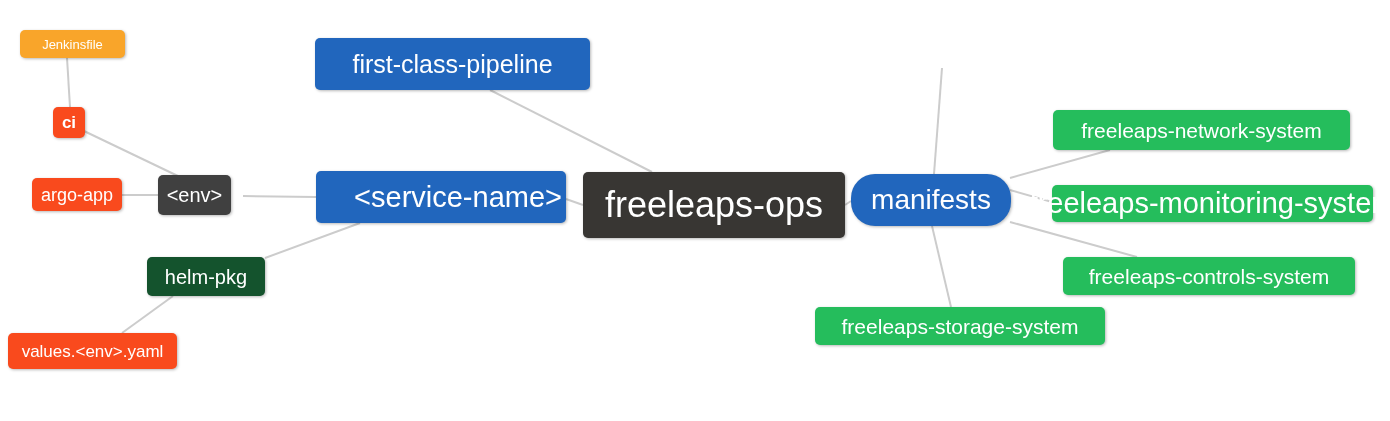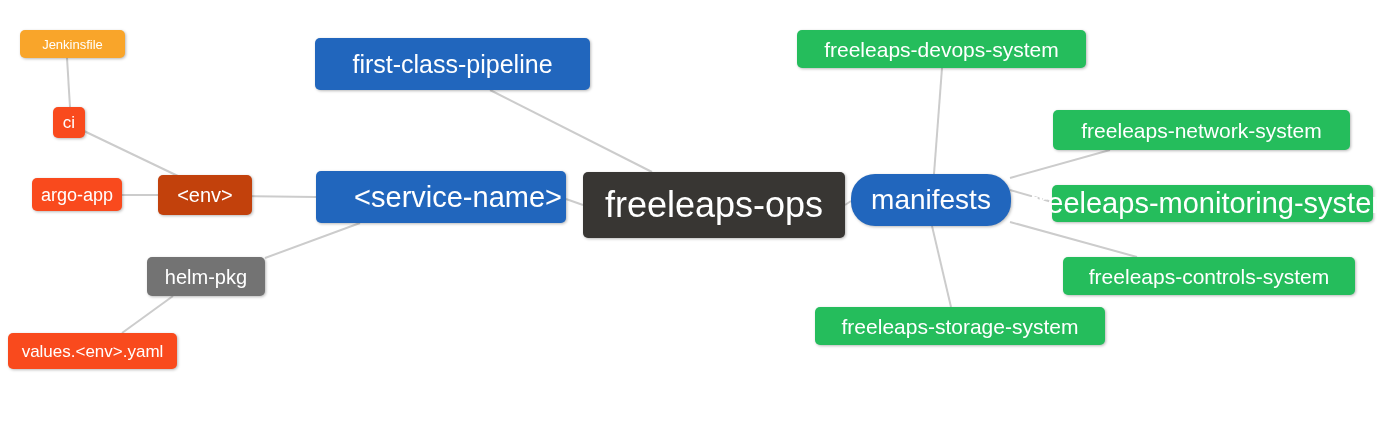--- a/index.html
+++ b/index.html
@@ -52,55 +52,52 @@
       <line x1="845" y1="205" x2="851" y2="201" stroke="#cccccc" stroke-width="2"></line>
       <line x1="934" y1="174" x2="942" y2="68" stroke="#cccccc" stroke-width="2"></line>
       <line x1="1010" y1="178" x2="1110" y2="150" stroke="#cccccc" stroke-width="2"></line>
       <line x1="1010" y1="190" x2="1052" y2="202" stroke="#cccccc" stroke-width="2"></line>
       <line x1="1010" y1="222" x2="1137" y2="257" stroke="#cccccc" stroke-width="2"></line>
       <line x1="932" y1="226" x2="951" y2="307" stroke="#cccccc" stroke-width="2"></line>
     </svg>
 <div class="node" style="left: 20px; top: 30px; width: 105px; height: 28px; background: rgb(249, 165, 42); font-size: 13px;">
       <span>Jenkinsfile</span>
     </div>
-    <div class="node" style="left: 53px; top: 107px; width: 32px; height: 31px; background: rgb(249, 74, 29); font-size: 17px;">
+    <div class="node" style="left: 53px; top: 107px; width: 32px; height: 31px; background: rgb(249, 74, 29); font-size: 17px; font-weight: bold;">
       <span>ci</span>
     </div>
     <div class="node" style="left: 32px; top: 178px; width: 90px; height: 33px; background: rgb(249, 74, 29); font-size: 18px;">
       <span>argo-app</span>
     </div>
-    <div class="node" style="left: 158px; top: 175px; width: 94px; height: 40px; background: #c2410c; font-size: 20px;">
+    <div class="node" style="left: 158px; top: 175px; width: 73px; height: 40px; background: #404040; font-size: 20px;">
       <span>&lt;env&gt;</span>
     </div>
     <div class="node" style="left: 316px; top: 171px; width: 250px; height: 52px; background: rgb(33, 102, 189); font-size: 29px; justify-content: flex-end;">
       <span>&lt;service-name&gt;</span>
     </div>
     <div class="node" style="left: 315px; top: 38px; width: 275px; height: 52px; background: rgb(33, 102, 189); font-size: 25px;">
       <span>first-class-pipeline</span>
     </div>
     <div class="node" style="left: 583px; top: 172px; width: 262px; height: 66px; background: rgb(56, 54, 51); font-size: 36px;">
       <span>freeleaps-ops</span>
     </div>
     <div class="node" style="left: 851px; top: 174px; width: 160px; height: 52px; background: rgb(33, 102, 189); font-size: 28px; border-radius: 24px;">
       <span>manifests</span>
     </div>
-    <div class="node" style="left: 797px; top: 30px; width: 289px; height: 38px; background: rgb(37, 189, 92); font-size: 21px;">
-      <span>freeleaps-devops-system</span>
-    </div>
     <div class="node" style="left: 1053px; top: 110px; width: 297px; height: 40px; background: rgb(37, 189, 92); font-size: 21px;">
       <span>freeleaps-network-system</span>
     </div>
     <div class="node" style="left: 1052px; top: 185px; width: 321px; height: 37px; background: rgb(37, 189, 92); font-size: 29px;">
       <span>freeleaps-monitoring-system</span>
     </div>
     <div class="node" style="left: 1063px; top: 257px; width: 292px; height: 38px; background: rgb(37, 189, 92); font-size: 21px;">
       <span>freeleaps-controls-system</span>
     </div>
     <div class="node" style="left: 815px; top: 307px; width: 290px; height: 38px; background: rgb(37, 189, 92); font-size: 21px;">
       <span>freeleaps-storage-system</span>
     </div>
-    <div class="node" style="left: 147px; top: 257px; width: 118px; height: 39px; background: #737373; font-size: 20px;">
+    <div class="node" style="left: 147px; top: 257px; width: 118px; height: 39px; background: #14532d; font-size: 20px;">
       <span>helm-pkg</span>
     </div>
     <div class="node" style="left: 8px; top: 333px; width: 169px; height: 36px; background: rgb(249, 74, 29); font-size: 17px;">
       <span>values.&lt;env&gt;.yaml</span>
     </div>
   </div>
 
 </body></html>

